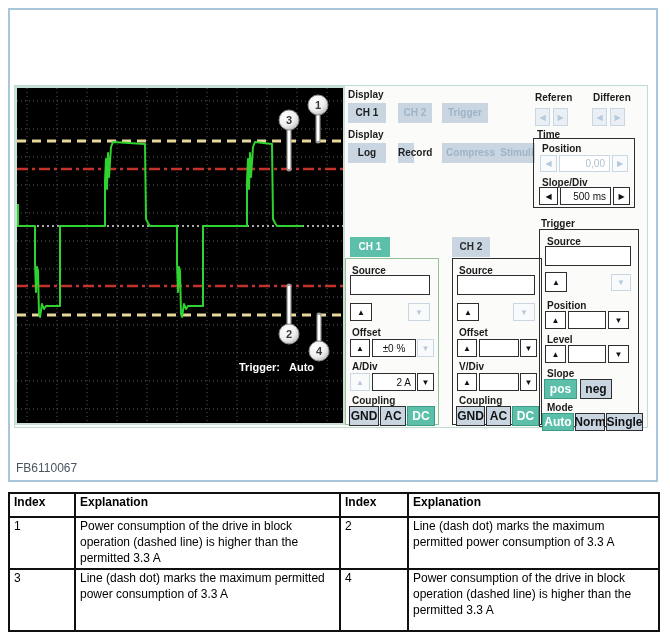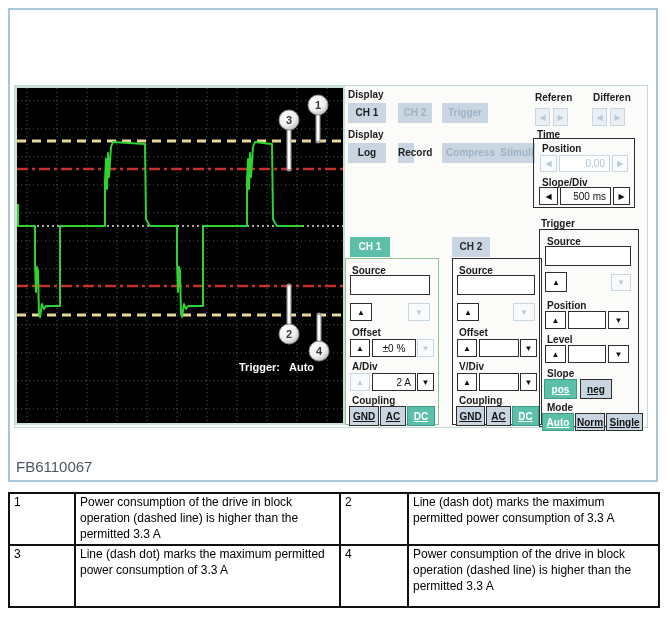--- a/index.html
+++ b/index.html
@@ -12,26 +12,26 @@
   .fbtn.dis{color:#9FB3C6;}
   .gbox{position:absolute;border:1px solid #2e2e2e;}
   .gbox.green{border-color:#94C294;}
   .spin{position:absolute;display:flex;align-items:center;justify-content:center;background:#fff;border:1px solid #2e2e2e;color:#111;font-size:8px;box-sizing:border-box;}
   .spin.dis{border-color:#C9D7E2;color:#B7C9DA;background:#F8FAFC;}
   .spin.flat{background:#E9EFF4;border-color:#C9D7E2;color:#B7C9DA;}
   .vbox{position:absolute;background:#fff;border:1px solid #2e2e2e;font-size:10px;color:#111;text-align:right;padding:0 4px 0 0;box-sizing:border-box;display:flex;align-items:center;justify-content:flex-end;}
   .vbox.dis{border-color:#C9D7E2;color:#B0C2D3;}
   .vbox.ctr{justify-content:center;padding:0;}
   .tinput{position:absolute;background:#fff;border:1px solid #2e2e2e;box-sizing:border-box;font-size:10px;padding:0 3px;}
-  .sqbtn{position:absolute;border:1px solid #2e2e2e;background:#C9D6E2;color:#111;font-size:10px;font-weight:bold;display:flex;align-items:center;justify-content:center;box-sizing:border-box;cursor:default;text-decoration:underline;}
+  .sqbtn{position:absolute;border:1px solid #2e2e2e;background:#C9D6E2;color:#111;font-size:12px;font-weight:bold;display:flex;align-items:center;justify-content:center;box-sizing:border-box;cursor:default;}
   .sqbtn.teal{background:#5BBFAA;color:#fff;border-color:#3D9A87;}
   .tab{position:absolute;height:20px;font-size:10px;font-weight:bold;text-align:center;line-height:20px;cursor:default;}
   .tab.active{background:#5BBFAA;color:#fff;}
   .tab.idle{background:#C9D6E2;color:#2a2a2a;}
-  .figcode{position:absolute;left:6px;bottom:5px;font-size:15px;color:#4a5560;}
+  .figcode{position:absolute;left:6px;bottom:5px;font-size:12px;color:#4a5560;}
   .xtable{position:absolute;left:8px;top:492px;width:650px;border-collapse:collapse;table-layout:fixed;}
   .xtable th,.xtable td{border:2px solid #101010;font-size:12px;padding:1px 4px 2px 4px;vertical-align:top;text-align:left;line-height:1.32;color:#000;}
   .xtable th{font-weight:bold;}
 </style>
 </head>
 <body>
 
 <div class="page">
   <div class="frame">
     <div class="panel">
@@ -252,20 +252,26 @@
   </div>
 
   <table class="xtable">
     <colgroup>
         <col style="width:66px">
         <col style="width:265px">
         <col style="width:68px">
         <col style="width:251px">
       </colgroup>
     <tbody>
+        <tr style="height:24px">
+      <th>Index</th>
+      <th>Explanation</th>
+      <th>Index</th>
+      <th>Explanation</th>
+    </tr>
     <tr style="height:52px">
       <td>1</td>
       <td>Power consumption of the drive in block operation (dashed line) is higher than the permitted 3.3 A</td>
       <td>2</td>
       <td>Line (dash dot) marks the maximum permitted power consumption of 3.3 A</td>
     </tr>
     <tr style="height:62px">
       <td>3</td>
       <td>Line (dash dot) marks the maximum permitted power consumption of 3.3 A</td>
       <td>4</td>

